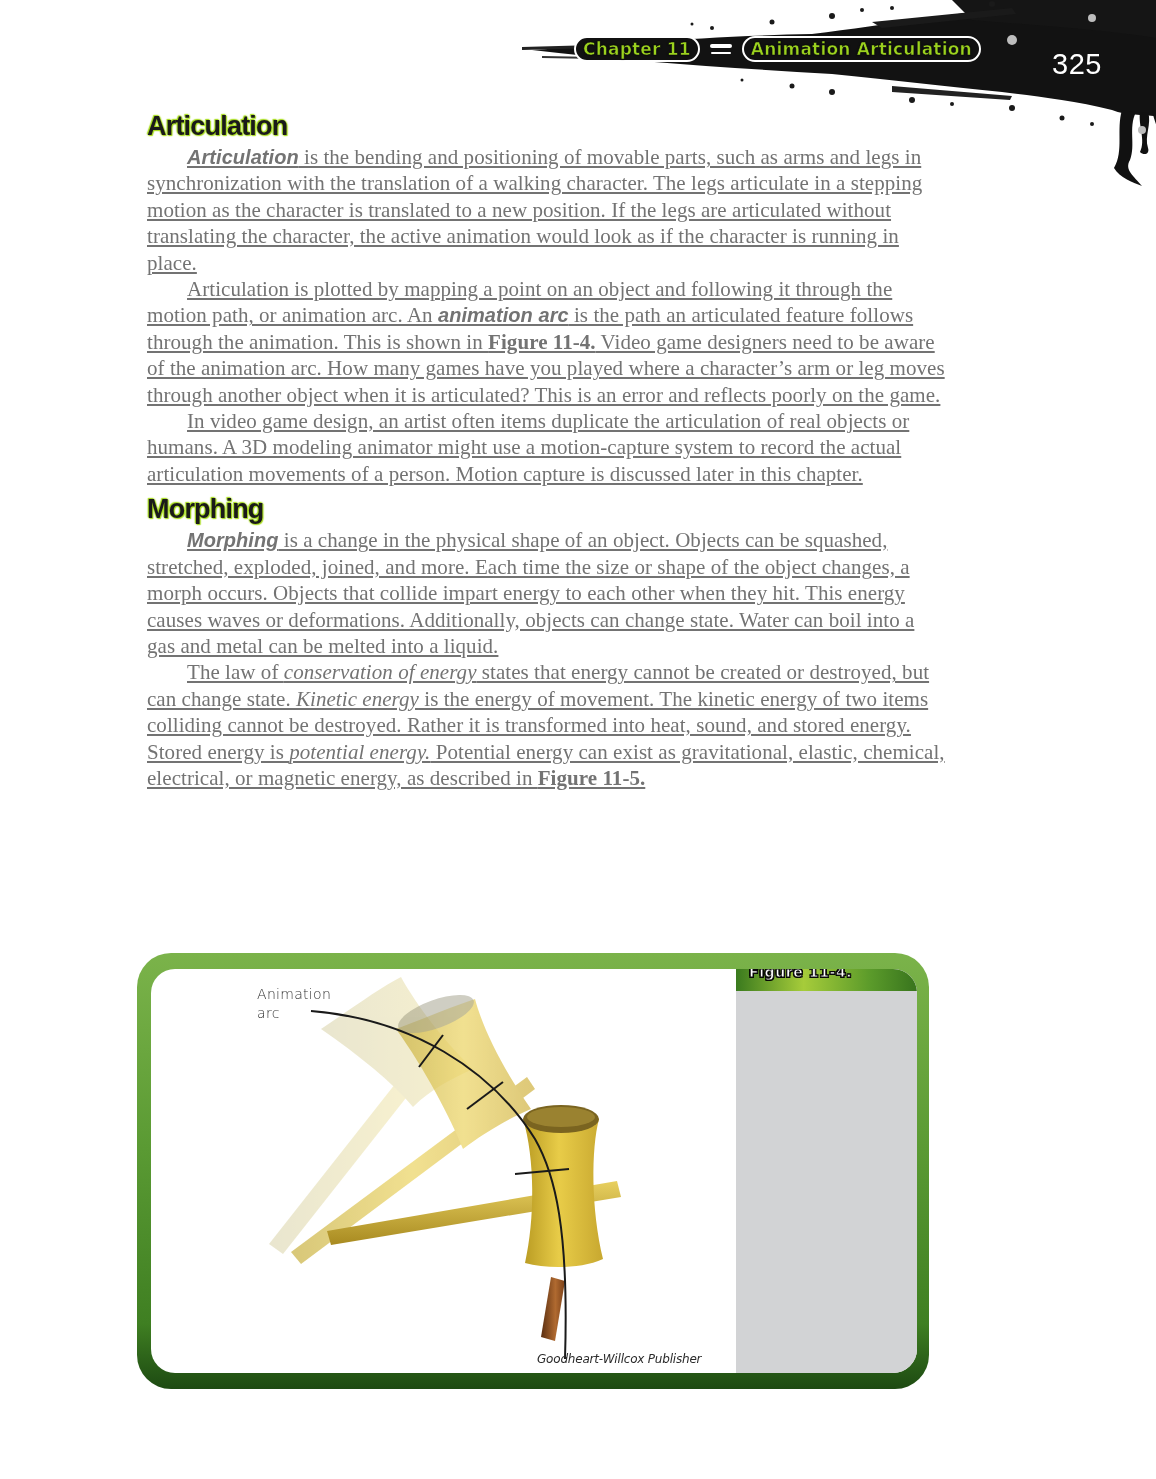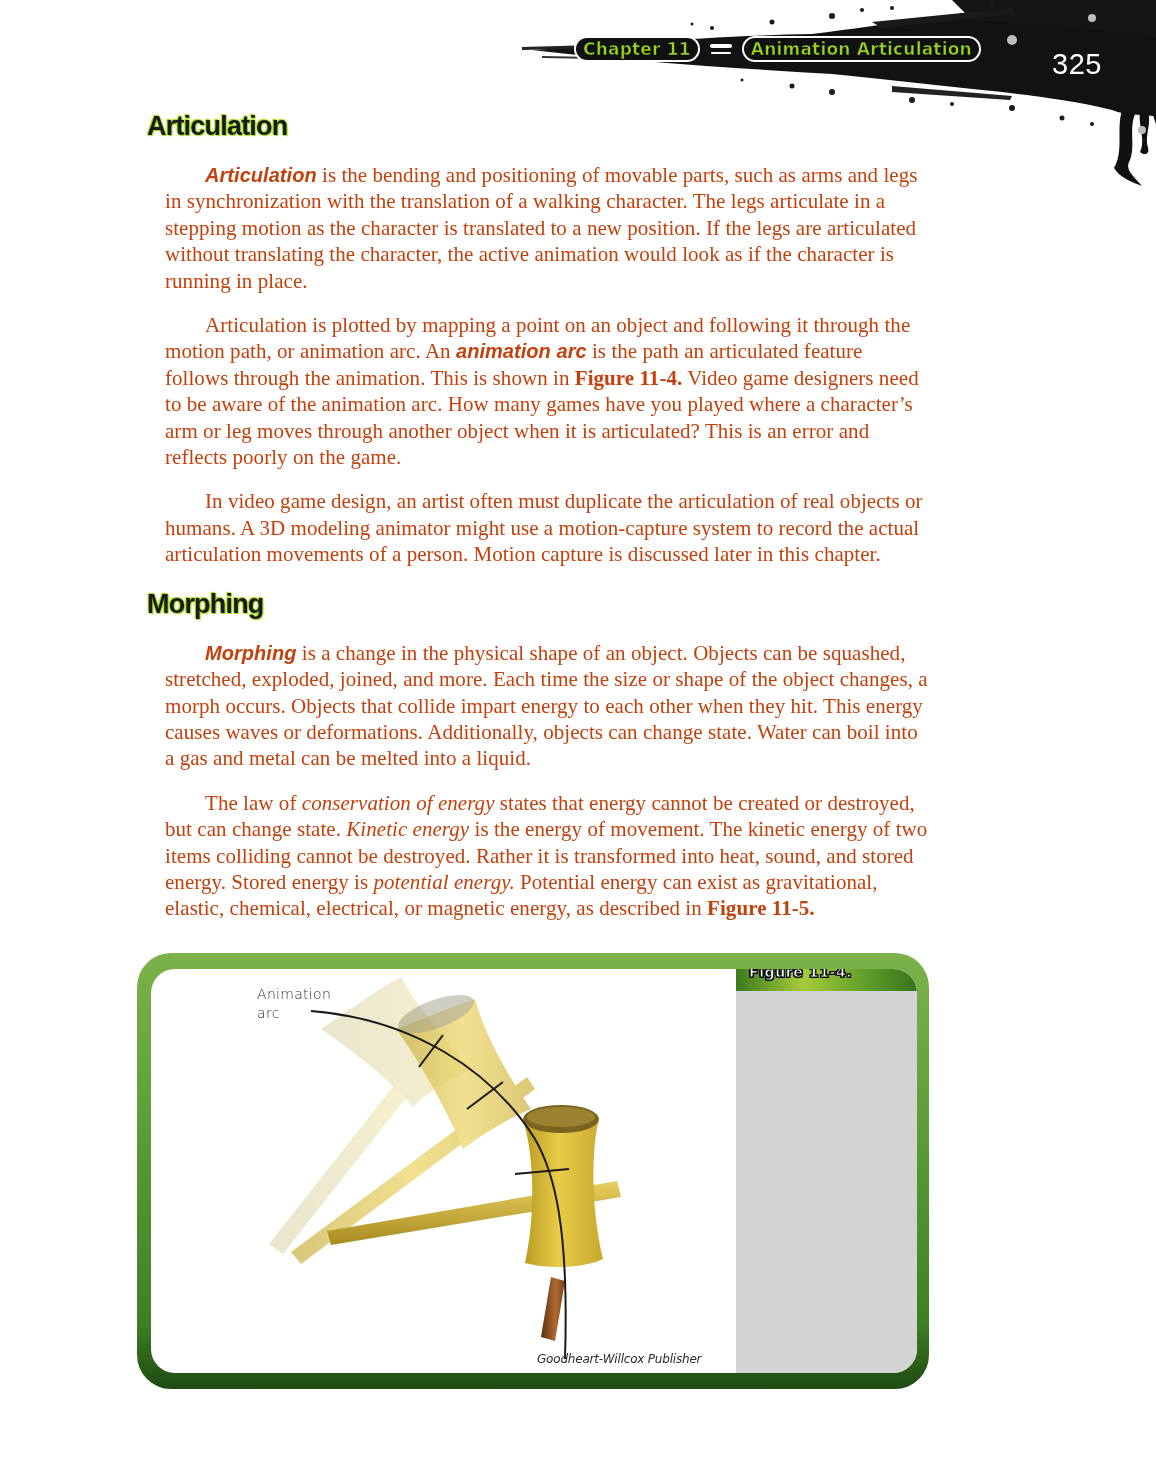--- a/index.html
+++ b/index.html
@@ -41,22 +41,23 @@
     position: absolute; left: 147px; top: 108px; width: 800px;
   }
   .heading {
     font-family: "Liberation Sans", sans-serif; font-size: 27px;
     color: #1a1a1a; letter-spacing: -0.8px;
     text-shadow: 0 0 2px #a8dc1e, 0 0 2px #a8dc1e, 1px 1px 1px #a8dc1e, -1px -1px 1px #a8dc1e;
     margin: 0; line-height: 36px; height: 36px;
   }
   .para {
     font-family: "Liberation Serif", serif; font-size: 21px; line-height: 26.4px;
-    margin: 18px; text-indent: 40px; color: #c2410c;
+    margin: 0; text-indent: 40px; color: #737373;
     letter-spacing: 0.05px;
+    text-decoration: underline;
   }
   .term {
     font-family: "Liberation Sans", sans-serif; font-weight: bold; font-style: italic;
     font-size: 20px;
   }
   .figref { font-weight: bold; }
   .ital { font-style: italic; }
   #sec-morph { margin-top: 4px; }
   
   .figure {
@@ -149,21 +150,21 @@
   </div>
   <div class="page-number">325</div>
 </div>
 
 <div class="content">
 
   <section>
     <h2 class="heading">Articulation</h2>
     <p class="para"><span class="term">Articulation</span><span> is the bending and positioning of movable parts, such as arms and legs in synchronization with the translation of a walking character. The legs articulate in a stepping motion as the character is translated to a new position. If the legs are articulated without translating the character, the active animation would look as if the character is running in place.</span></p>
     <p class="para"><span>Articulation is plotted by mapping a point on an object and following it through the motion path, or animation arc. An </span><span class="term">animation arc</span><span> is the path an articulated feature follows through the animation. This is shown in </span><span class="figref">Figure 11-4.</span><span> Video game designers need to be aware of the animation arc. How many games have you played where a character’s arm or leg moves through another object when it is articulated? This is an error and reflects poorly on the game.</span></p>
-    <p class="para"><span>In video game design, an artist often must duplicate the articulation of real objects or humans. A 3D modeling animator might use a motion-capture system to record the actual articulation movements of a person. Motion capture is discussed later in this chapter.</span></p>
+    <p class="para"><span>In video game design, an artist often items duplicate the articulation of real objects or humans. A 3D modeling animator might use a motion-capture system to record the actual articulation movements of a person. Motion capture is discussed later in this chapter.</span></p>
   </section>
 
   <section id="sec-morph">
     <h2 class="heading">Morphing</h2>
     <p class="para"><span class="term">Morphing</span><span> is a change in the physical shape of an object. Objects can be squashed, stretched, exploded, joined, and more. Each time the size or shape of the object changes, a morph occurs. Objects that collide impart energy to each other when they hit. This energy causes waves or deformations. Additionally, objects can change state. Water can boil into a gas and metal can be melted into a liquid.</span></p>
     <p class="para"><span>The law of </span><span class="ital">conservation of energy</span><span> states that energy cannot be created or destroyed, but can change state. </span><span class="ital">Kinetic energy</span><span> is the energy of movement. The kinetic energy of two items colliding cannot be destroyed. Rather it is transformed into heat, sound, and stored energy. Stored energy is </span><span class="ital">potential energy.</span><span> Potential energy can exist as gravitational, elastic, chemical, electrical, or magnetic energy, as described in </span><span class="figref">Figure 11-5.</span></p>
   </section>
 </div>
 
 <div class="figure">

